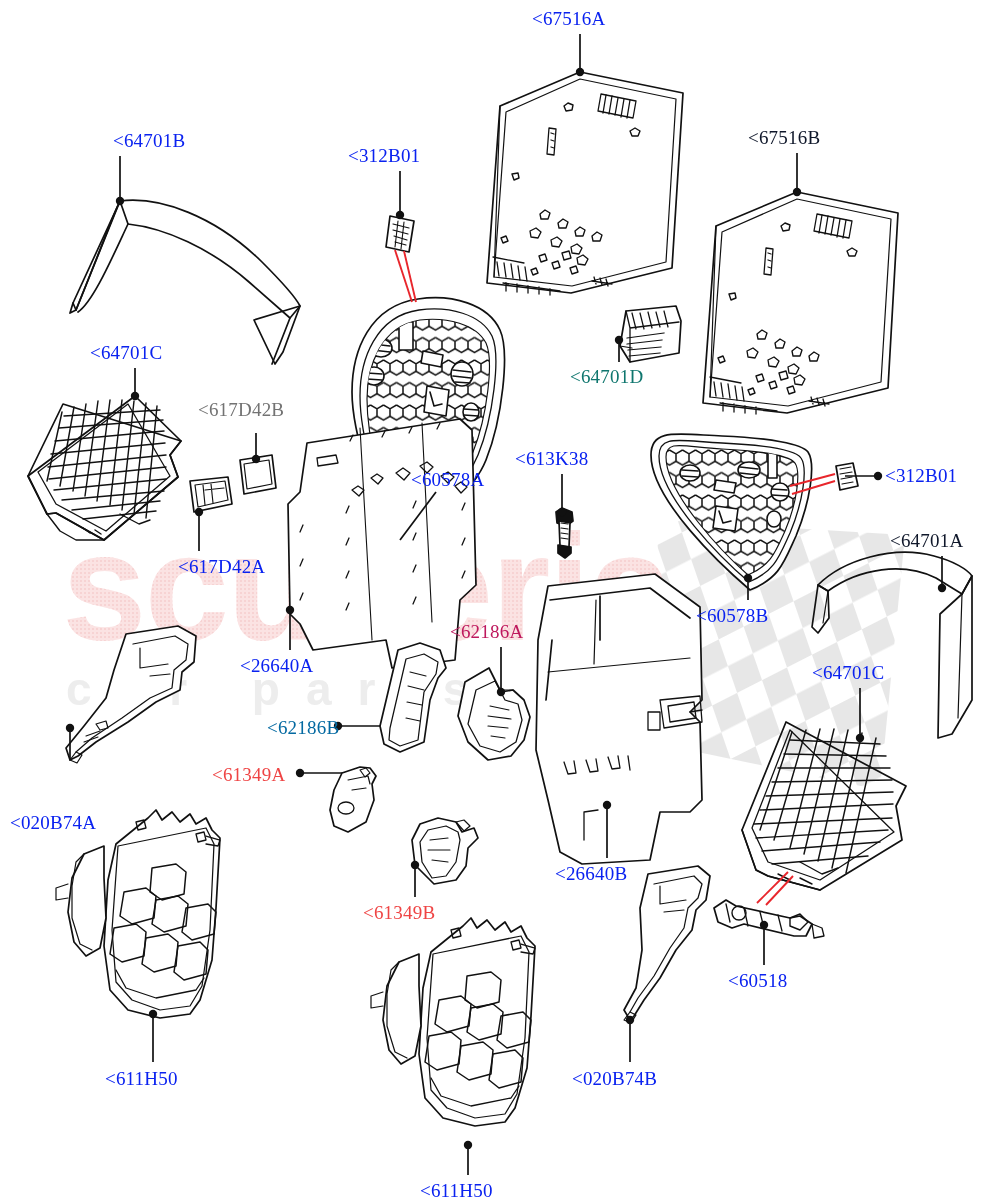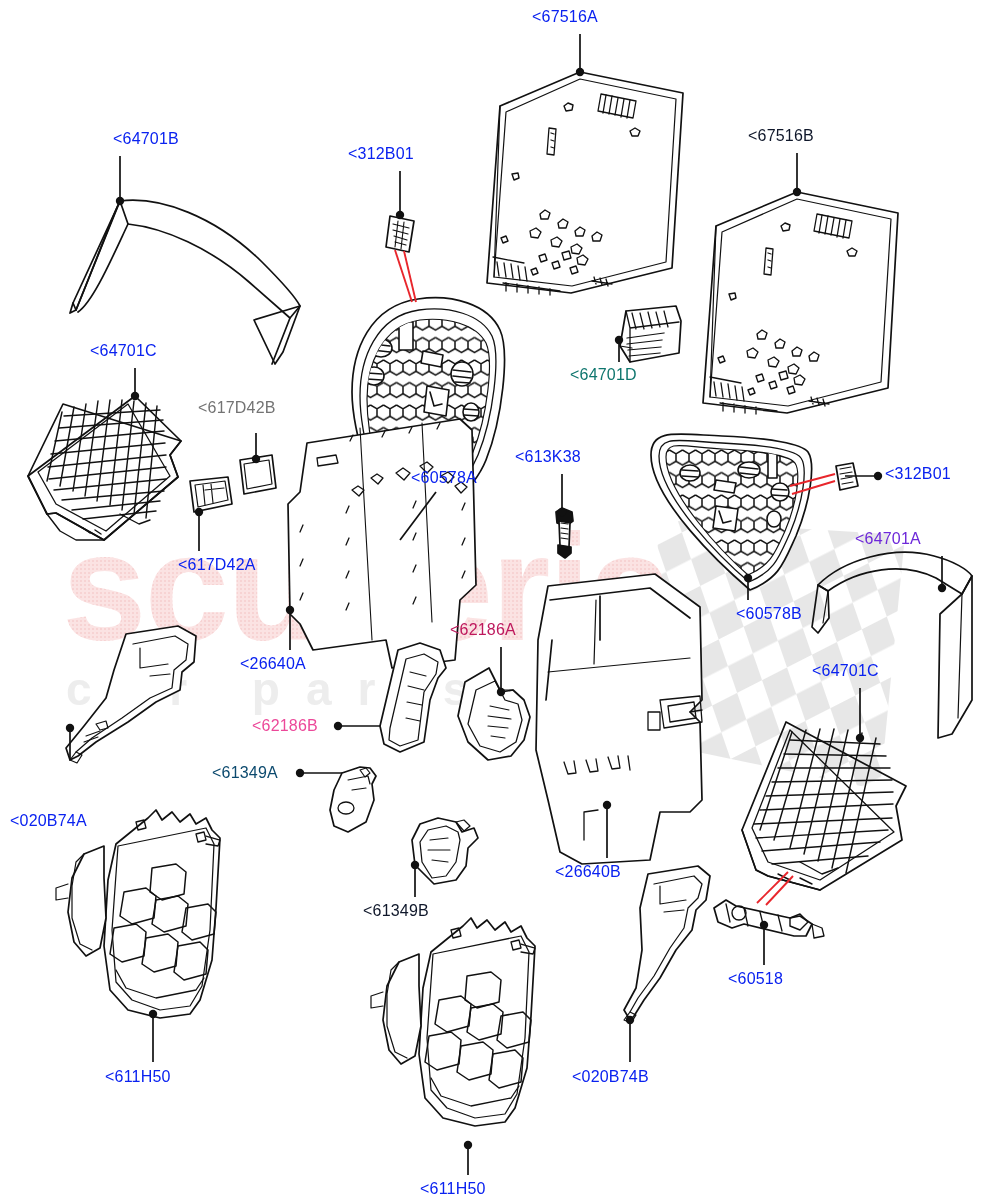--- a/index.html
+++ b/index.html
@@ -4,22 +4,22 @@
 <title>Parts Diagram</title>
 <style>
   html,body{margin:0;padding:0;background:#ffffff;}
   body{font-family:"Liberation Sans",sans-serif;}
   #stage{position:relative;width:990px;height:1200px;background:#fff;overflow:hidden;}
   #stage svg.layer{position:absolute;left:0;top:0;width:990px;height:1200px;}
   #wm{position:absolute;left:0;top:0;width:990px;height:1200px;pointer-events:none;}
   .lbl{
     position:absolute;
     color:#0a22f0;
-    font-family:Liberation Sans, sans-serif;
-    font-size:16px;
+    font-family:Liberation Serif, serif;
+    font-size:19px;
     font-weight:400;
     letter-spacing:.2px;
     white-space:nowrap;
     line-height:1;
   }
   .wm-text{
     font-family:"Liberation Sans",sans-serif;
     font-weight:bold;
   }
 </style>
@@ -573,29 +573,29 @@
       <div class="lbl" style="left: 348px; top: 146px; color: rgb(10, 34, 240);">&lt;312B01</div>
       <div class="lbl" style="left: 532px; top: 9px; color: rgb(10, 34, 240);">&lt;67516A</div>
       <div class="lbl" style="left: 748px; top: 128px; color: #0f172a;">&lt;67516B</div>
       <div class="lbl" style="left: 90px; top: 343px; color: rgb(10, 34, 240);">&lt;64701C</div>
       <div class="lbl" style="left: 198px; top: 400px; color: #737373;">&lt;617D42B</div>
       <div class="lbl" style="left: 570px; top: 367px; color: #0f766e;">&lt;64701D</div>
       <div class="lbl" style="left: 146px; top: 557px; color: rgb(10, 34, 240); margin-left: 32px;">&lt;617D42A</div>
       <div class="lbl" style="left: 411px; top: 470px; color: rgb(10, 34, 240);">&lt;60578A</div>
       <div class="lbl" style="left: 515px; top: 449px; color: rgb(10, 34, 240);">&lt;613K38</div>
       <div class="lbl" style="left: 885px; top: 466px; color: rgb(10, 34, 240);">&lt;312B01</div>
-      <div class="lbl" style="left: 855px; top: 531px; color: #6d28d9;">&lt;64701A</div>
-      <div class="lbl" style="left: 696px; top: 606px; color: rgb(10, 34, 240); margin-left: 40px;">&lt;60578B</div>
+      <div class="lbl" style="left: 890px; top: 531px; color: #0f172a;">&lt;64701A</div>
+      <div class="lbl" style="left: 696px; top: 606px; color: rgb(10, 34, 240);">&lt;60578B</div>
       <div class="lbl" style="left: 240px; top: 656px; color: rgb(10, 34, 240);">&lt;26640A</div>
       <div class="lbl" style="left: 450px; top: 622px; color: #be185d;">&lt;62186A</div>
       <div class="lbl" style="left: 812px; top: 663px; color: rgb(10, 34, 240);">&lt;64701C</div>
-      <div class="lbl" style="left: 252px; top: 718px; color: #ec4899;">&lt;62186B</div>
+      <div class="lbl" style="left: 267px; top: 718px; color: #0369a1;">&lt;62186B</div>
       <div class="lbl" style="left: 10px; top: 765px; color: rgb(10, 34, 240); margin-top: 48px;">&lt;020B74A</div>
-      <div class="lbl" style="left: 212px; top: 765px; color: #0c4a6e;">&lt;61349A</div>
+      <div class="lbl" style="left: 212px; top: 765px; color: #ef4444;">&lt;61349A</div>
       <div class="lbl" style="left: 555px; top: 864px; color: rgb(10, 34, 240);">&lt;26640B</div>
-      <div class="lbl" style="left: 363px; top: 903px; color: #0f172a;">&lt;61349B</div>
+      <div class="lbl" style="left: 363px; top: 903px; color: #ef4444;">&lt;61349B</div>
       <div class="lbl" style="left: 728px; top: 971px; color: rgb(10, 34, 240);">&lt;60518</div>
       <div class="lbl" style="left: 572px; top: 1069px; color: rgb(10, 34, 240); text-align: right;">&lt;020B74B</div>
       <div class="lbl" style="left: 105px; top: 1069px; color: rgb(10, 34, 240);">&lt;611H50</div>
       <div class="lbl" style="left: 420px; top: 1181px; color: rgb(10, 34, 240);">&lt;611H50</div>
     </div>
 
 </div>
 
 </body></html>

